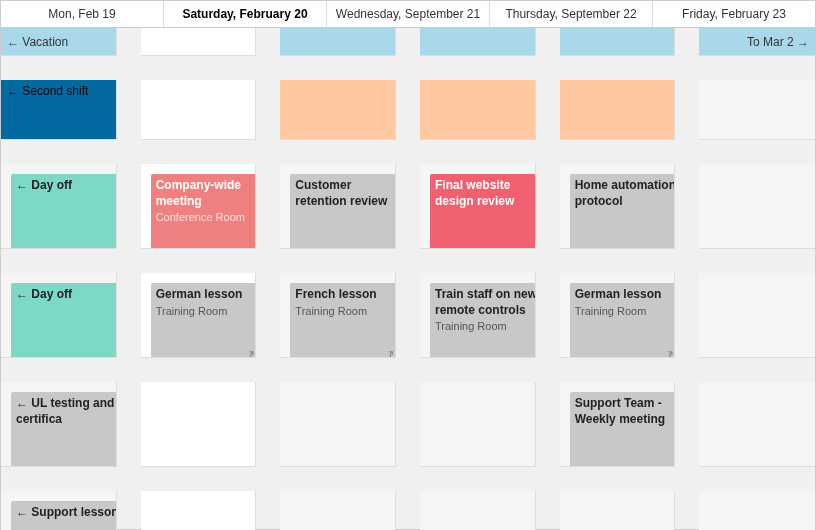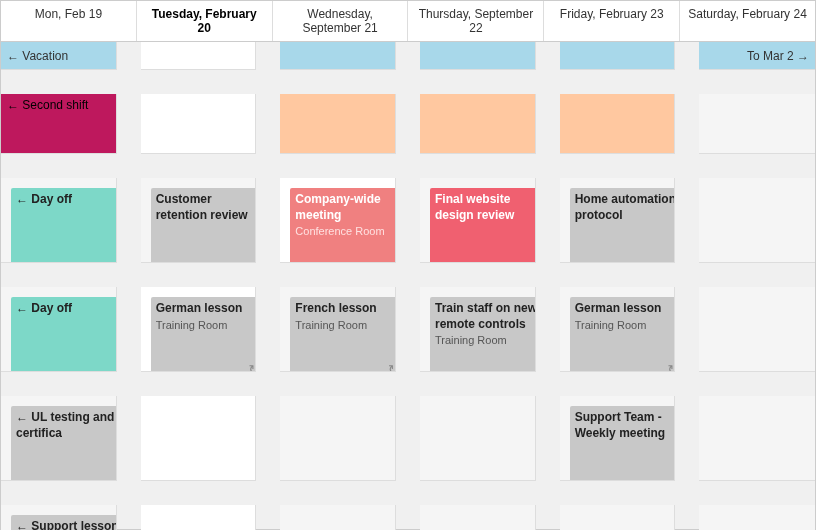--- a/index.html
+++ b/index.html
@@ -69,21 +69,21 @@
     .vacation-to {
       text-align: right;
       justify-content: flex-end;
     }
     .vacation-empty {
       background: #a8d8ea;
     }
 
     
     .second-shift-cell {
-      background: #be185d;
+      background: #0369a1;
       display: flex;
       align-items: flex-start;
       padding: 4px 6px;
     }
     .second-shift-empty {
       background: #ffc8a0;
     }
 
     
     .event-cell {
@@ -127,25 +127,24 @@
       position: relative;
     }
   </style>
 </head>
 <body>
 
 <div class="calendar-container">
 
   <div class="header-row">
     <div class="header-cell">Mon, Feb 19</div>
-    <div class="header-cell today">Tuesday, February 20</div>
+    <div class="header-cell today">Saturday, February 20</div>
     <div class="header-cell">Wednesday, September 21</div>
     <div class="header-cell">Thursday, September 22</div>
     <div class="header-cell">Friday, February 23</div>
-    <div class="header-cell">Saturday, February 24</div>
   </div>
 
   <div class="calendar-grid">
 
     <div class="cell vacation-cell">
       <span class="vacation-label">← Vacation</span>
     </div>
     <div class="cell vacation-empty today-col"></div>
     <div class="cell vacation-empty"></div>
     <div class="cell vacation-empty"></div>
@@ -161,32 +160,32 @@
     <div class="cell second-shift-empty"></div>
     <div class="cell second-shift-empty"></div>
     <div class="cell second-shift-empty" style="background:#ffc8a0; border-right:1px solid #ddd;"></div>
     <div class="cell" style="background:#f5f5f5;"></div>
 
     <div class="cell">
       <div class="event-cell teal day-cell-inner">
         <span class="event-title">← Day off</span>
       </div>
     </div>
-    <div class="cell">
-      <div class="event-cell gray day-cell-inner">
-        <span class="event-title">Customer retention review</span>
-      </div>
-    </div>
     <div class="cell today-col">
       <div class="event-cell pink day-cell-inner">
         <span class="event-title">Company-wide meeting</span>
         <div class="event-location">Conference Room</div>
       </div>
     </div>
     <div class="cell">
+      <div class="event-cell gray day-cell-inner">
+        <span class="event-title">Customer retention review</span>
+      </div>
+    </div>
+    <div class="cell">
       <div class="event-cell salmon day-cell-inner">
         <span class="event-title">Final website design review</span>
       </div>
     </div>
     <div class="cell">
       <div class="event-cell gray day-cell-inner">
         <span class="event-title">Home automation protocol</span>
       </div>
     </div>
     <div class="cell"></div>

